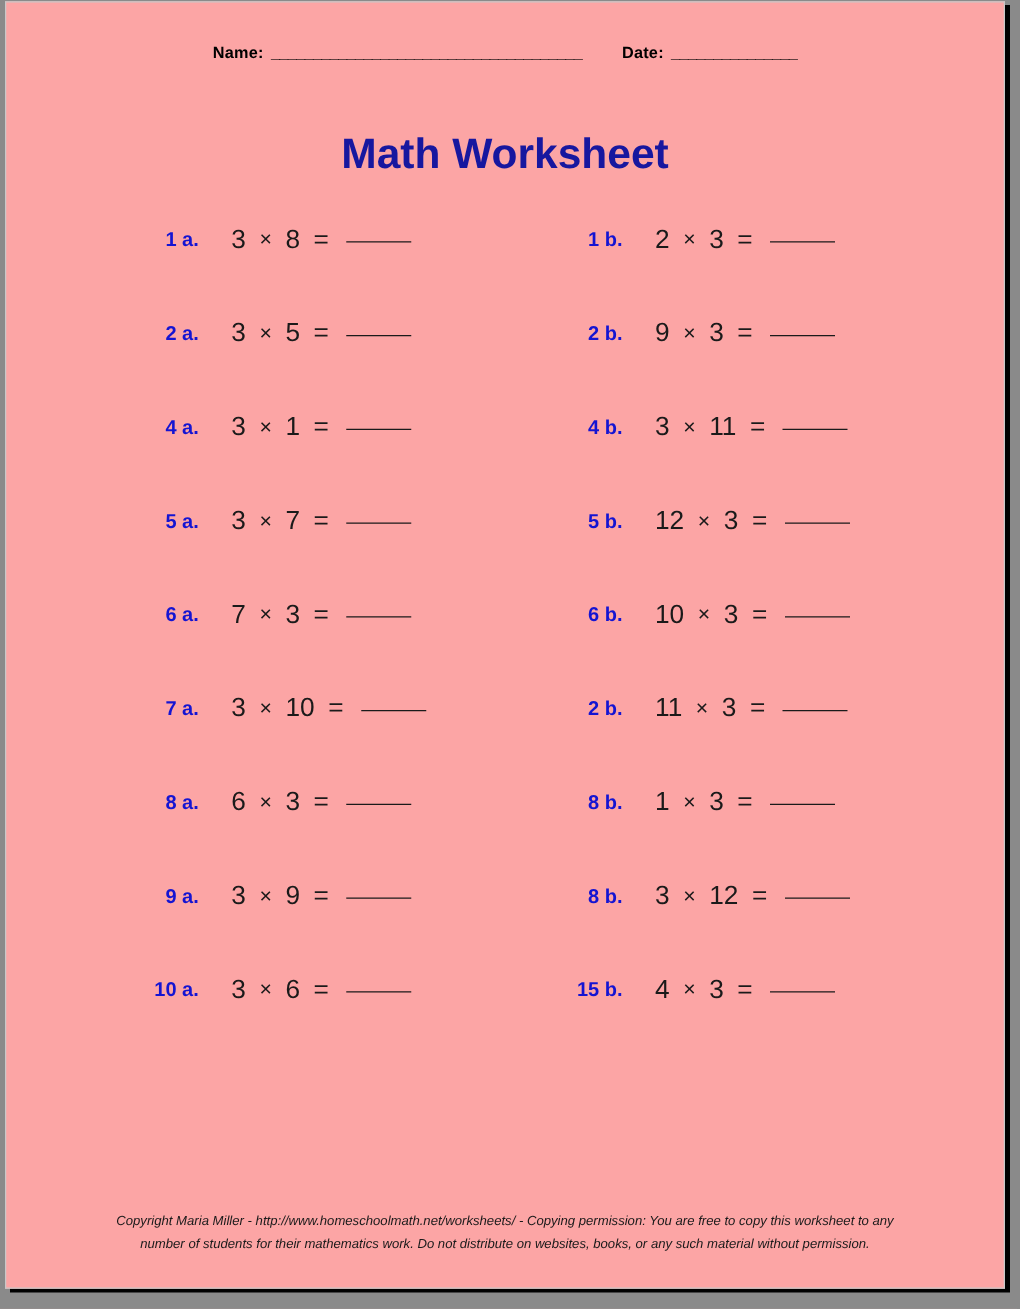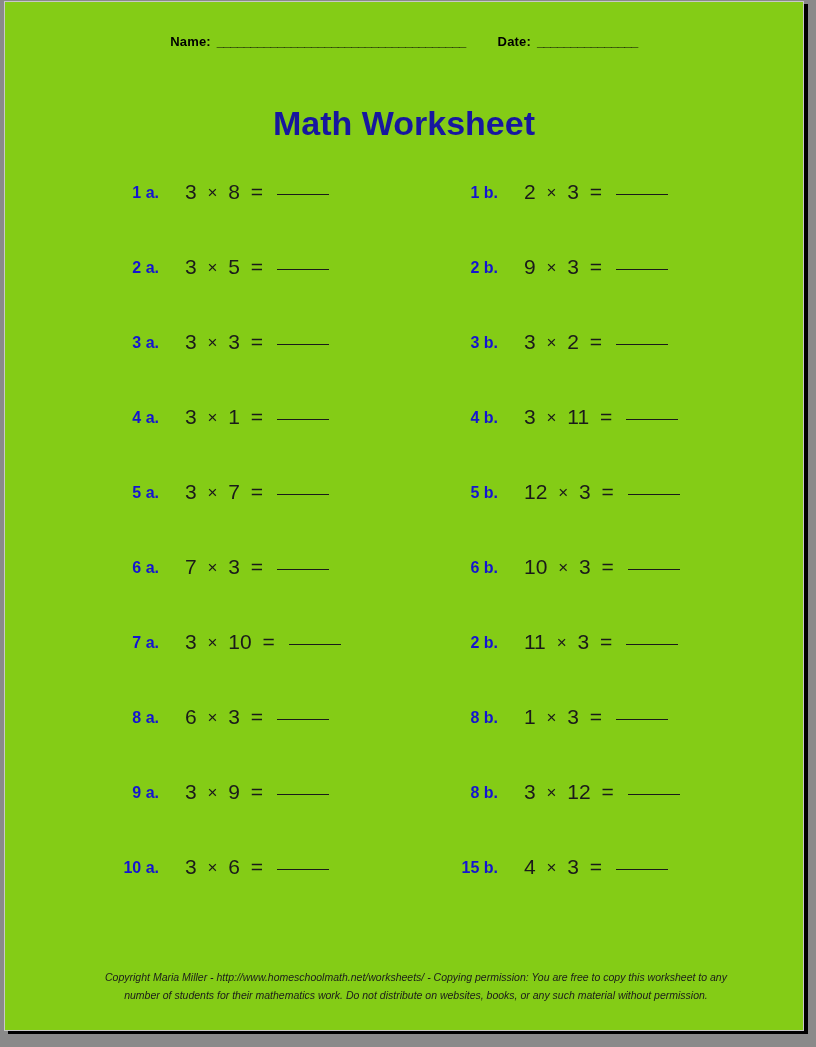--- a/index.html
+++ b/index.html
@@ -20,21 +20,21 @@
     width: 800px;
     height: 1030px;
     background: #000;
   }
   .page {
     position: absolute;
     left: 4px;
     top: 1px;
     width: 800px;
     height: 1030px;
-    background: #84cc16;
+    background: #fca5a5;
     border: 1px solid #c8c8c8;
     box-sizing: border-box;
   }
   .header-line {
     position: absolute;
     top: 32px;
     left: 0;
     width: 100%;
     text-align: center;
     font-size: 13px;
@@ -96,21 +96,21 @@
     display: inline-block;
     width: 52px;
     border-bottom: 1.6px solid #1a1a1a;
     margin-left: 3px;
     position: relative;
     top: -4px;
   }
   .footer {
     position: absolute;
     bottom: 26px;
-    left: 12px;
+    left: 0;
     width: 100%;
     text-align: center;
     font-size: 10.5px;
     font-style: italic;
     color: #1a1a1a;
     line-height: 1.65;
     font-family: "Liberation Sans", sans-serif;
   }
 </style>
 </head>
@@ -170,42 +170,20 @@
         <span class="expr">
           <span>9</span>
           <span class="op">×</span>
           <span>3</span>
           <span class="eq">=</span>
           <span class="ans"></span>
         </span>
       </div>
     </div>
 
-    <div class="row">
-      <div class="cell left">
-        <span class="label">3 a.</span>
-        <span class="expr">
-          <span>3</span>
-          <span class="op">×</span>
-          <span>3</span>
-          <span class="eq">=</span>
-          <span class="ans"></span>
-        </span>
-      </div>
-      <div class="cell right">
-        <span class="label">3 b.</span>
-        <span class="expr">
-          <span>3</span>
-          <span class="op">×</span>
-          <span>2</span>
-          <span class="eq">=</span>
-          <span class="ans"></span>
-        </span>
-      </div>
-    </div>
 
     <div class="row">
       <div class="cell left">
         <span class="label">4 a.</span>
         <span class="expr">
           <span>3</span>
           <span class="op">×</span>
           <span>1</span>
           <span class="eq">=</span>
           <span class="ans"></span>

